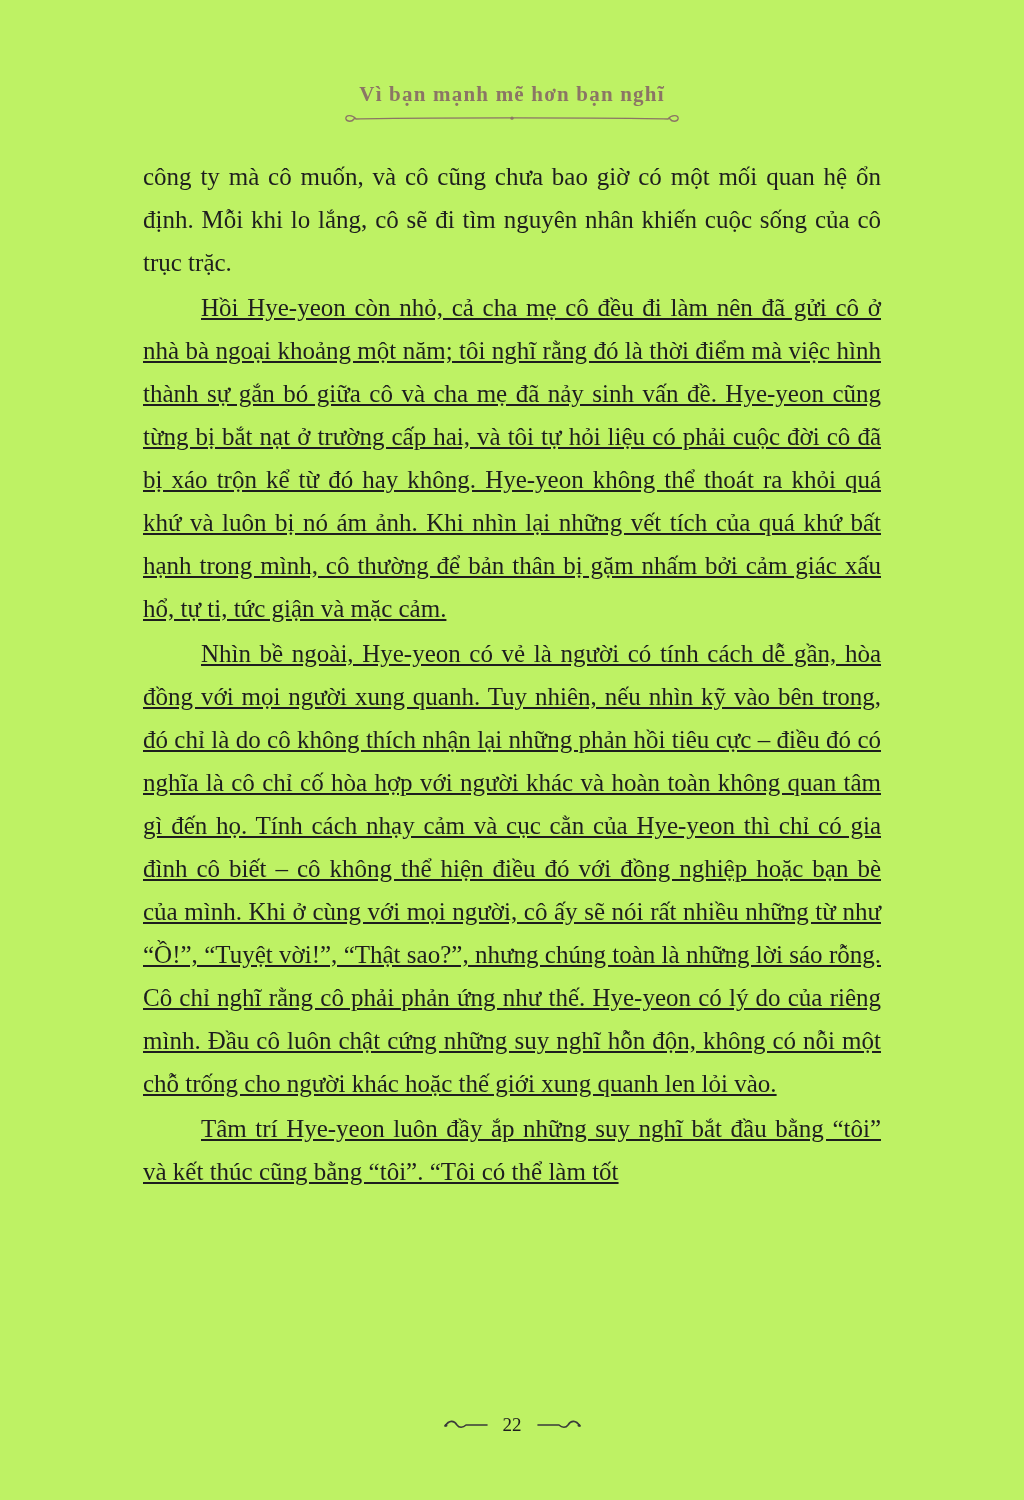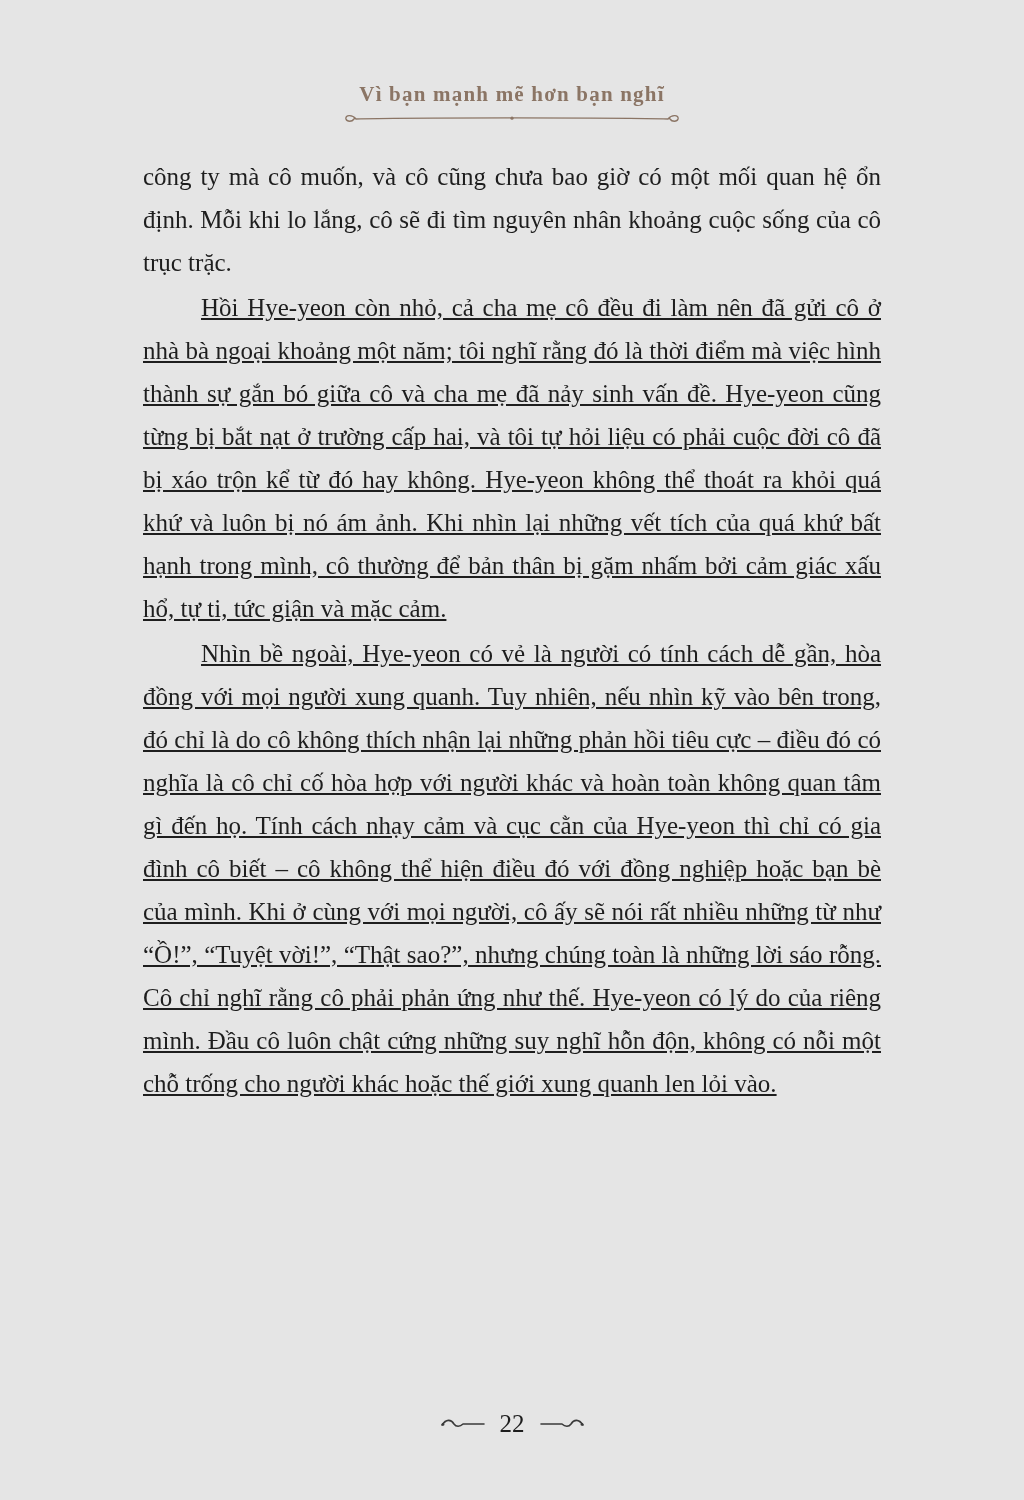--- a/index.html
+++ b/index.html
@@ -5,21 +5,21 @@
   html, body {
     margin: 0;
     padding: 0;
     background: #ffffff;
   }
   .page {
     position: relative;
     width: 1024px;
     height: 1500px;
     margin: 0 auto;
-    background: #e5e5e5;
+    background: #bef264;
     font-family: "Liberation Serif", "DejaVu Serif", serif;
     overflow: hidden;
   }
   .page-header {
     padding-top: 82px;
     text-align: center;
   }
   .header-title {
     display: inline-block;
     color: #8b7565;
@@ -55,21 +55,21 @@
     bottom: 62px;
     text-align: center;
     color: #2a2a2a;
   }
   .footer-inner {
     display: inline-flex;
     align-items: center;
     gap: 14px;
   }
   .page-number {
-    font-size: 25px;
+    font-size: 19px;
     color: #1e1e1e;
   }
   .flourish {
     display: inline-block;
     height: 18px;
   }
 </style>
 </head>
 <body>
 
@@ -77,23 +77,24 @@
 
   <div class="page-header">
     <span class="header-title">Vì bạn mạnh mẽ hơn bạn nghĩ</span>
     <svg class="header-ornament" viewBox="0 0 340 16" xmlns="http://www.w3.org/2000/svg">
       <path d="M14 8 C10 3, 3 4, 4 8 C5 11, 10 11, 12 8 M14 8 C60 6.5, 280 6.5, 326 8 M326 8 C330 3, 337 4, 336 8 C335 11, 330 11, 328 8" fill="none" stroke="#8b7565" stroke-width="1.4" stroke-linecap="round"></path>
       <circle cx="170" cy="7.2" r="1.6" fill="#8b7565"></circle>
     </svg>
   </div>
 
   <div class="content">
-    <p class="para">công ty mà cô muốn, và cô cũng chưa bao giờ có một mối quan hệ ổn định. Mỗi khi lo lắng, cô sẽ đi tìm nguyên nhân khoảng cuộc sống của cô trục trặc.</p>
+    <p class="para">công ty mà cô muốn, và cô cũng chưa bao giờ có một mối quan hệ ổn định. Mỗi khi lo lắng, cô sẽ đi tìm nguyên nhân khiến cuộc sống của cô trục trặc.</p>
     <p class="para indent">Hồi Hye-yeon còn nhỏ, cả cha mẹ cô đều đi làm nên đã gửi cô ở nhà bà ngoại khoảng một năm; tôi nghĩ rằng đó là thời điểm mà việc hình thành sự gắn bó giữa cô và cha mẹ đã nảy sinh vấn đề. Hye-yeon cũng từng bị bắt nạt ở trường cấp hai, và tôi tự hỏi liệu có phải cuộc đời cô đã bị xáo trộn kể từ đó hay không. Hye-yeon không thể thoát ra khỏi quá khứ và luôn bị nó ám ảnh. Khi nhìn lại những vết tích của quá khứ bất hạnh trong mình, cô thường để bản thân bị gặm nhấm bởi cảm giác xấu hổ, tự ti, tức giận và mặc cảm.</p>
     <p class="para indent">Nhìn bề ngoài, Hye-yeon có vẻ là người có tính cách dễ gần, hòa đồng với mọi người xung quanh. Tuy nhiên, nếu nhìn kỹ vào bên trong, đó chỉ là do cô không thích nhận lại những phản hồi tiêu cực – điều đó có nghĩa là cô chỉ cố hòa hợp với người khác và hoàn toàn không quan tâm gì đến họ. Tính cách nhạy cảm và cục cằn của Hye-yeon thì chỉ có gia đình cô biết – cô không thể hiện điều đó với đồng nghiệp hoặc bạn bè của mình. Khi ở cùng với mọi người, cô ấy sẽ nói rất nhiều những từ như “Ồ!”, “Tuyệt vời!”, “Thật sao?”, nhưng chúng toàn là những lời sáo rỗng. Cô chỉ nghĩ rằng cô phải phản ứng như thế. Hye-yeon có lý do của riêng mình. Đầu cô luôn chật cứng những suy nghĩ hỗn độn, không có nỗi một chỗ trống cho người khác hoặc thế giới xung quanh len lỏi vào.</p>
+    <p class="para indent">Tâm trí Hye-yeon luôn đầy ắp những suy nghĩ bắt đầu bằng “tôi” và kết thúc cũng bằng “tôi”. “Tôi có thể làm tốt</p>
   </div>
 
   <div class="page-footer">
     <span class="footer-inner">
       <svg class="flourish" width="46" height="18" viewBox="0 0 46 18" xmlns="http://www.w3.org/2000/svg">
         <path d="M2 10 C6 4, 11 4, 14 9 C16 12, 20 12, 23 9 M23 9 L44 9" fill="none" stroke="#3a3a3a" stroke-width="1.6" stroke-linecap="round"></path>
         <circle cx="3" cy="9.4" r="1.4" fill="#3a3a3a"></circle>
       </svg>
       <span class="page-number">22</span>
       <svg class="flourish" width="46" height="18" viewBox="0 0 46 18" xmlns="http://www.w3.org/2000/svg">

